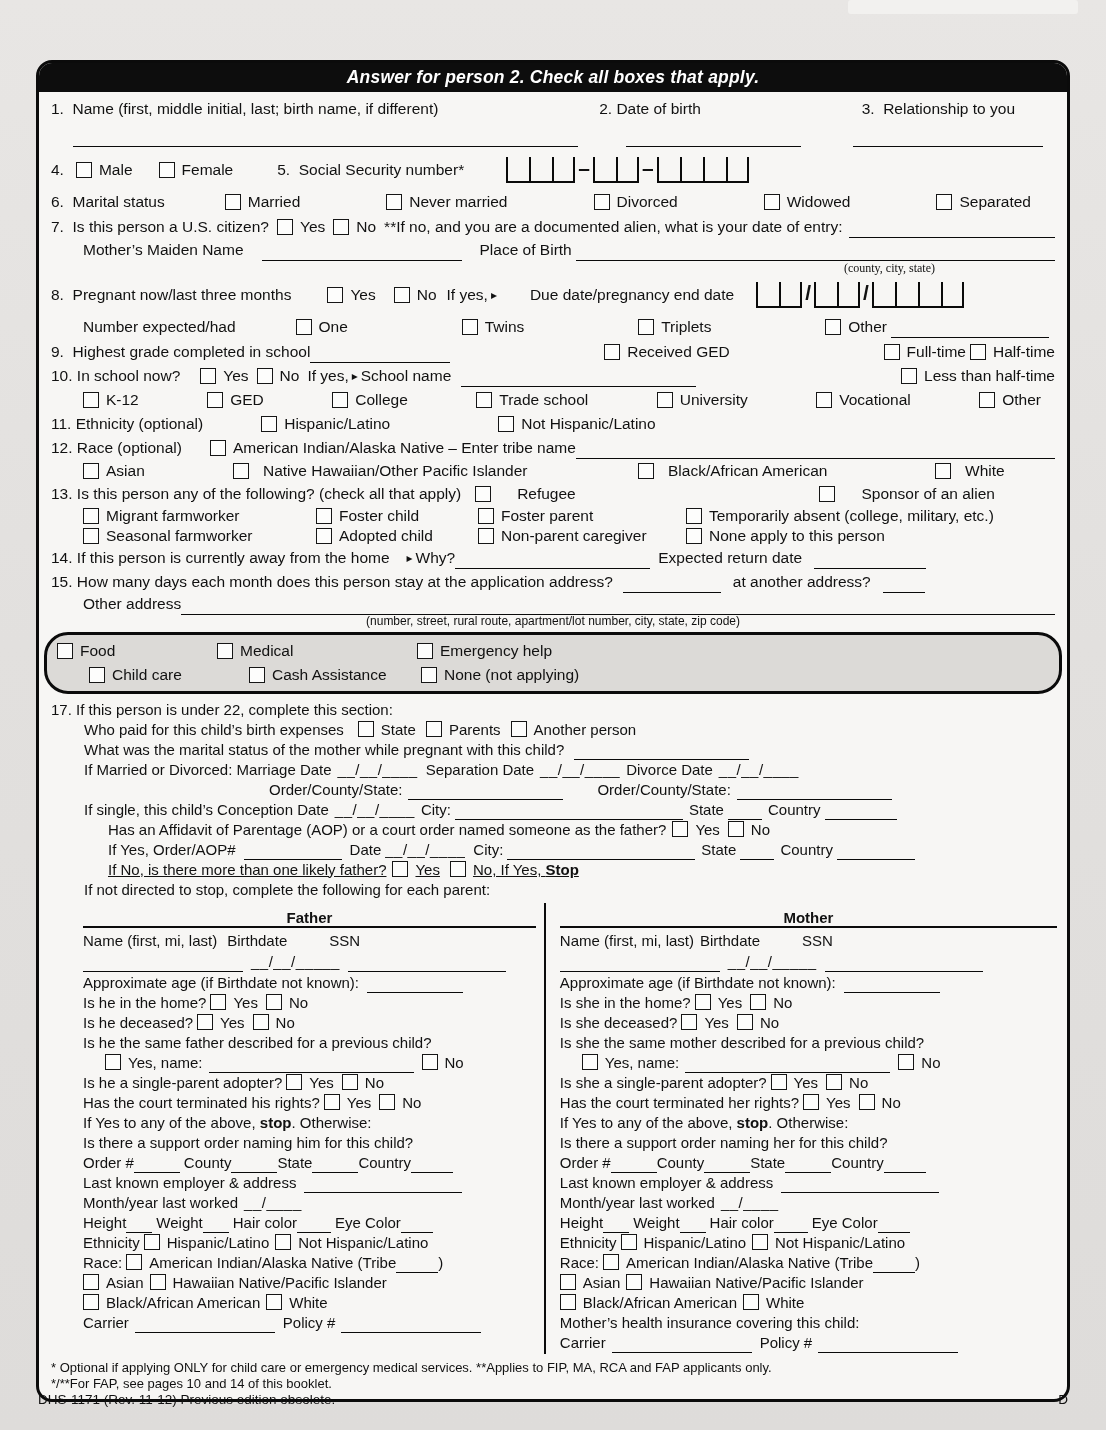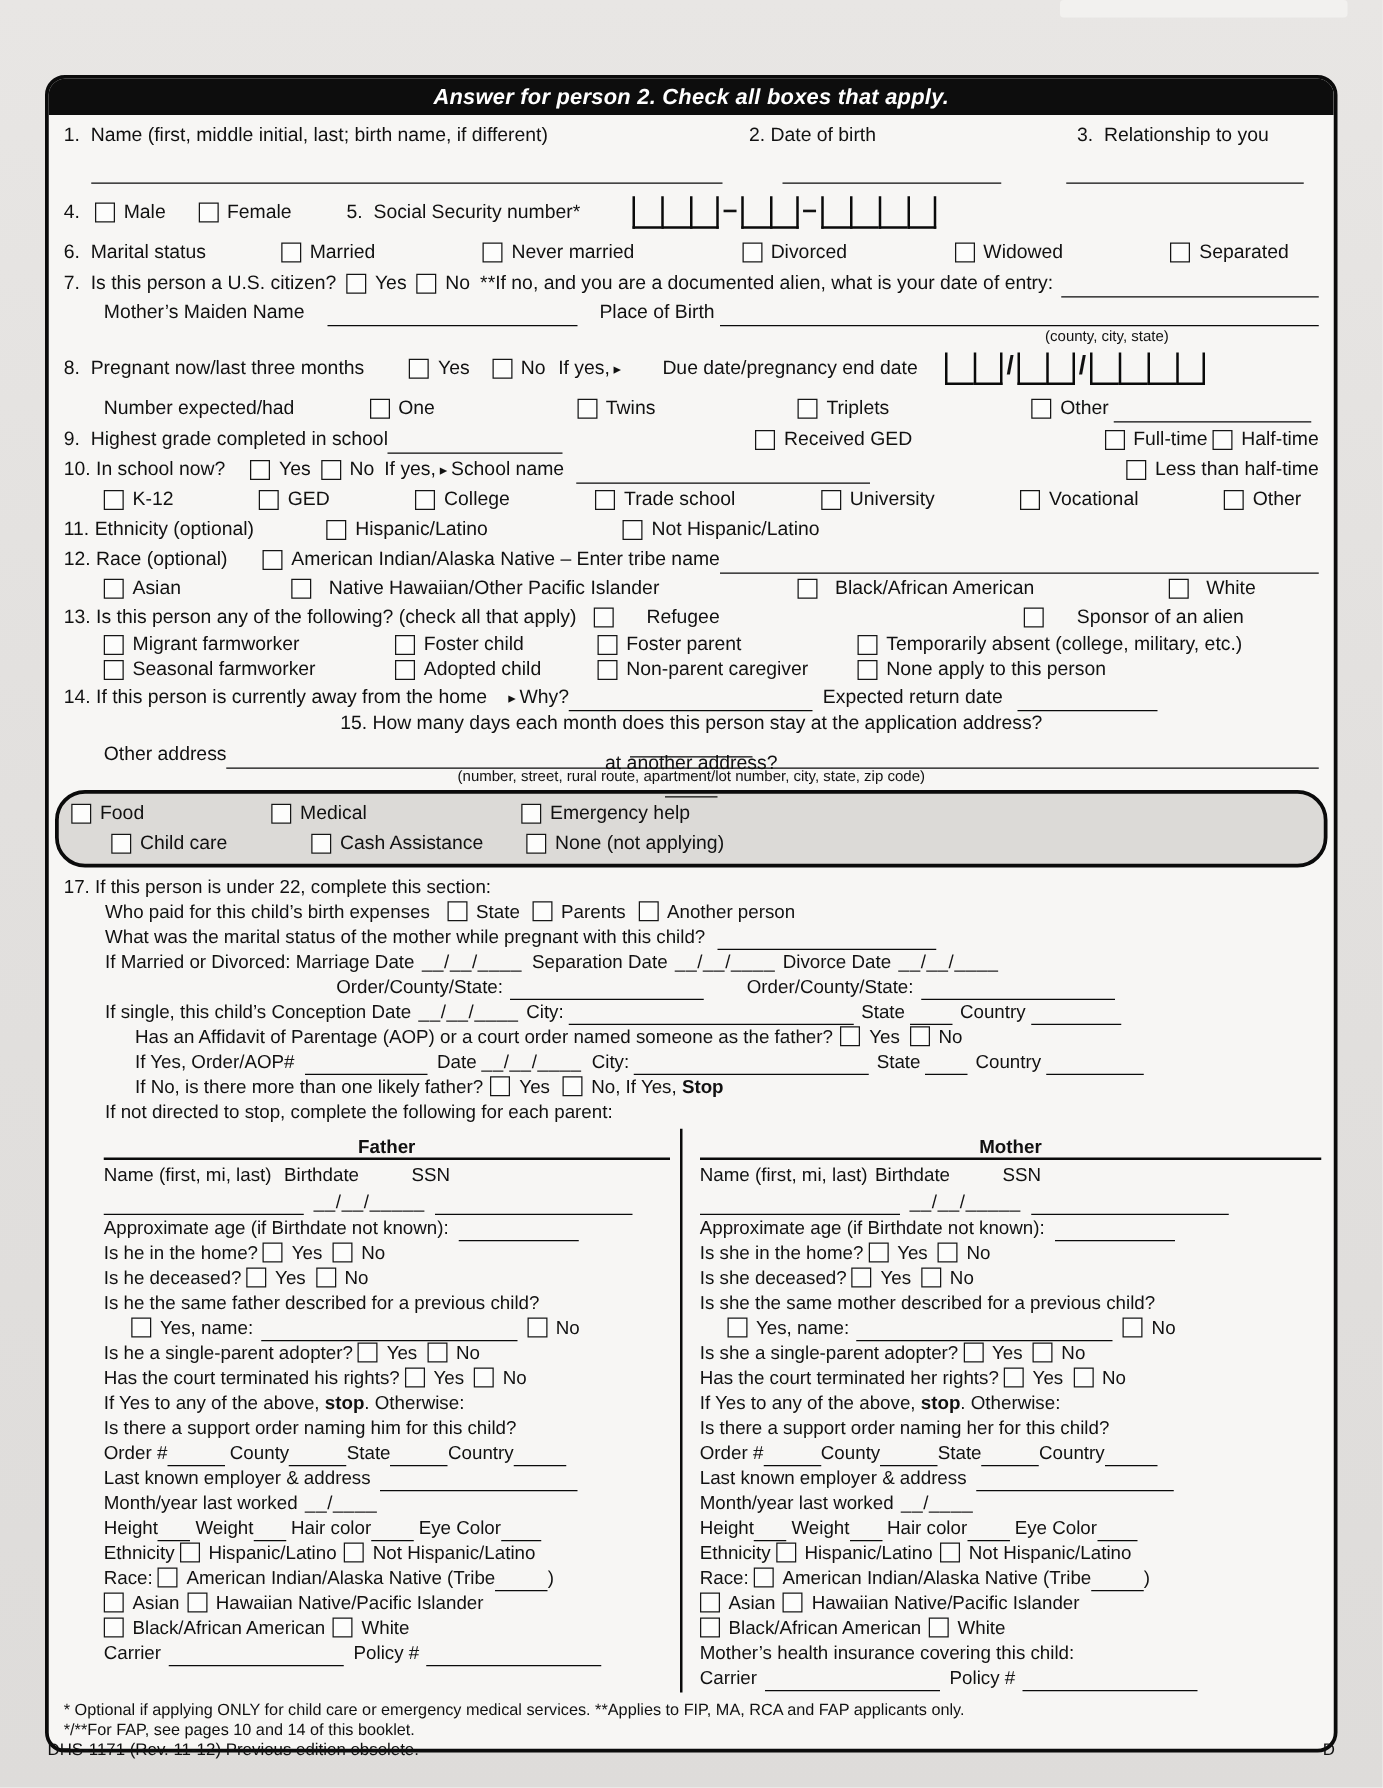--- a/index.html
+++ b/index.html
@@ -143,21 +143,21 @@
         </div>
         <div class="line" style="height: 22px; padding-left: 32px;">
           <span class="tx">Mother’s Maiden Name</span>
           <span class="gapseg" style="width: 18px;"></span>
           <span class="blank" style="width: 200px;"></span>
           <span class="gapseg" style="width: 18px;"></span>
           <span class="tx">Place of Birth</span>
           <span class="gapseg" style="width: 4px;"></span>
           <span class="blank gr"></span>
         </div>
-        <div class="line" style="height: 15px;">
+        <div class="line" style="height: 15px; font-family: Liberation Serif, serif;">
           <span class="gapseg" style="flex: 1 1 0px;"></span>
           <span class="cap">(county, city, state)</span>
           <span class="gapseg" style="width: 120px;"></span>
         </div>
         <div class="line" style="height: 38px;">
           <span class="tx">8.  Pregnant now/last three months</span>
           <span class="gapseg" style="width: 36px;"></span>
           <span class="cbitem"><span class="cbx"></span><span class="cbl">Yes</span></span>
           <span class="gapseg" style="width: 18px;"></span>
           <span class="cbitem"><span class="cbx"></span><span class="cbl">No</span></span>
@@ -287,21 +287,21 @@
           <span class="gapseg" style="width: 14px;"></span>
           <span class="arrow">▸</span>
           <span class="tx">Why?</span>
           <span class="blank" style="width: 195px;"></span>
           <span class="gapseg" style="width: 8px;"></span>
           <span class="tx">Expected return date</span>
           <span class="gapseg" style="width: 12px;"></span>
           <span class="blank" style="width: 112px;"></span>
           <span class="gapseg" style="width: 4px;"></span>
         </div>
-        <div class="line" style="height: 24px; flex-direction: column;">
+        <div class="line" style="height: 24px;">
           <span class="tx">15. How many days each month does this person stay at the application address?</span>
           <span class="gapseg" style="width: 10px;"></span>
           <span class="blank" style="width: 98px;"></span>
           <span class="gapseg" style="width: 12px;"></span>
           <span class="tx">at another address?</span>
           <span class="gapseg" style="width: 12px;"></span>
           <span class="blank" style="width: 42px;"></span>
           <span class="gapseg" style="width: 2px;"></span>
         </div>
         <div class="line" style="height: 19px; padding-left: 32px;">
@@ -406,21 +406,21 @@
           <span class="blank" style="width: 188px;"></span>
           <span class="gapseg" style="width: 6px;"></span>
           <span class="tx">State</span>
           <span class="gapseg" style="width: 4px;"></span>
           <span class="blank" style="width: 34px;"></span>
           <span class="gapseg" style="width: 6px;"></span>
           <span class="tx">Country</span>
           <span class="gapseg" style="width: 4px;"></span>
           <span class="blank" style="width: 78px;"></span>
         </div>
-        <div class="line" style="height: 20px; padding-left: 57px;">
+        <div class="line" style="height: 20px; padding-left: 57px; text-decoration: underline;">
           <span class="tx">If No, is there more than one likely father?</span>
           <span class="gapseg" style="width: 6px;"></span>
           <span class="cbitem"><span class="cbx"></span><span class="cbl">Yes</span></span>
           <span class="gapseg" style="width: 10px;"></span>
           <span class="cbitem"><span class="cbx"></span><span class="cbl">No, If Yes, </span></span>
           <span class="tx b">Stop</span>
         </div>
         <div class="line" style="height: 20px; padding-left: 33px;">
           <span class="tx">If not directed to stop, complete the following for each parent:</span>
         </div>

